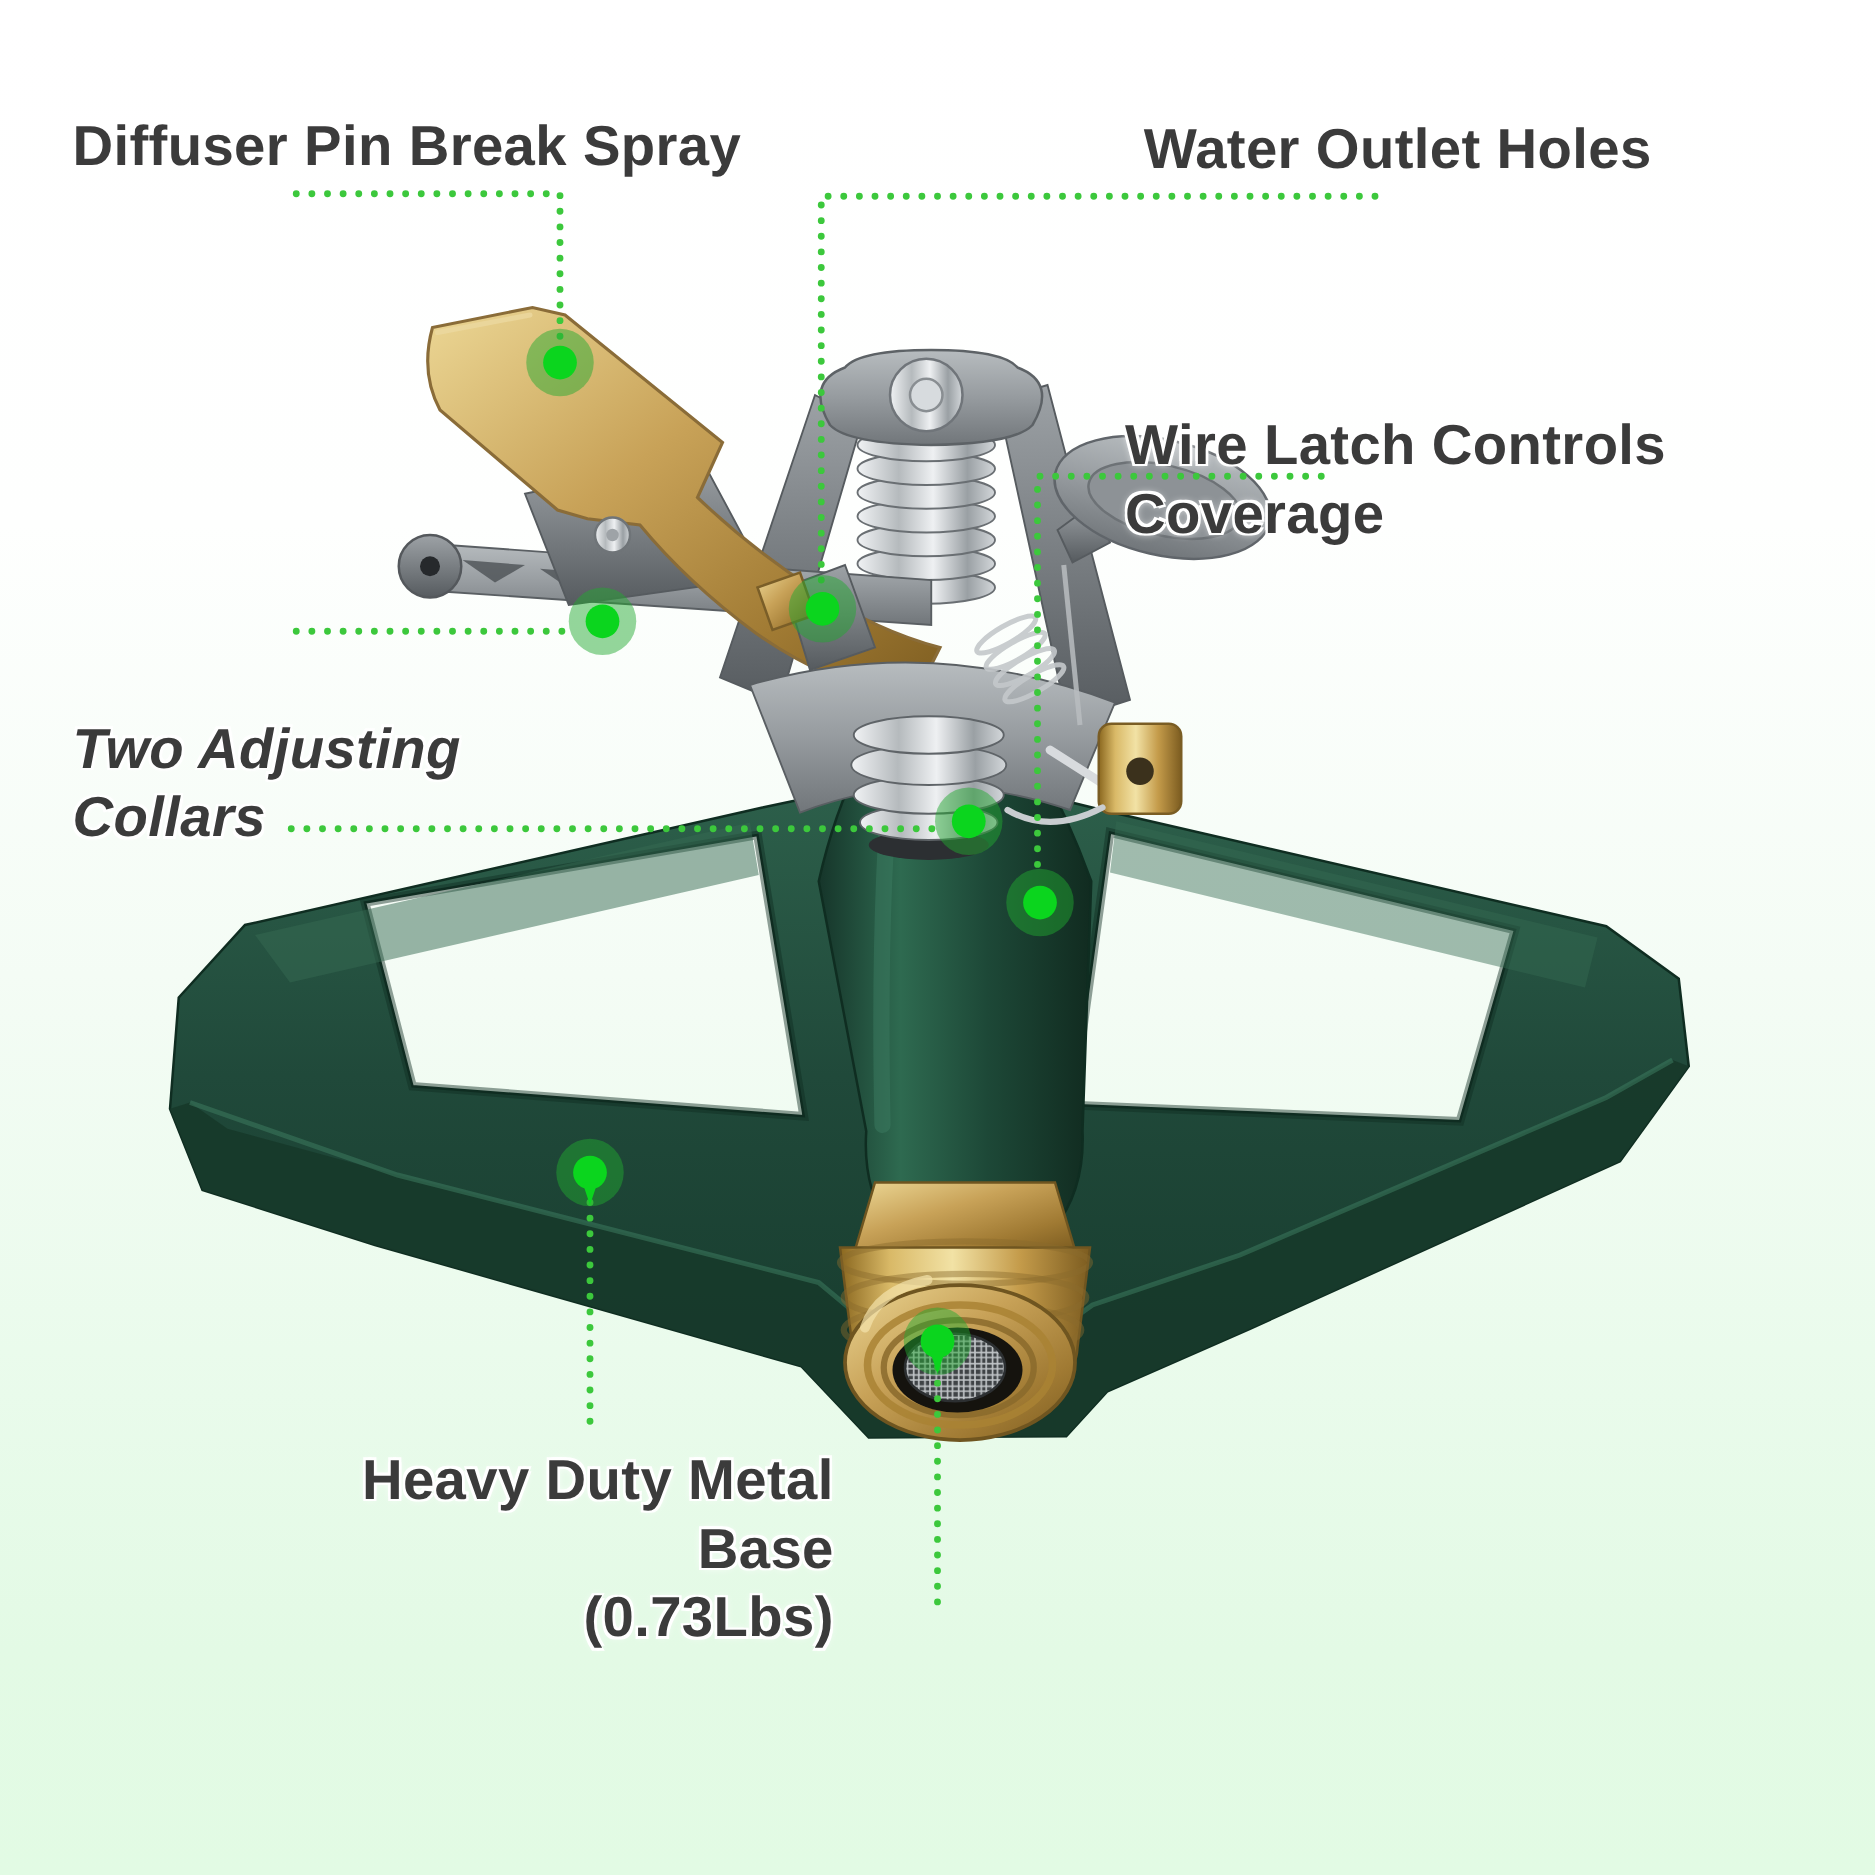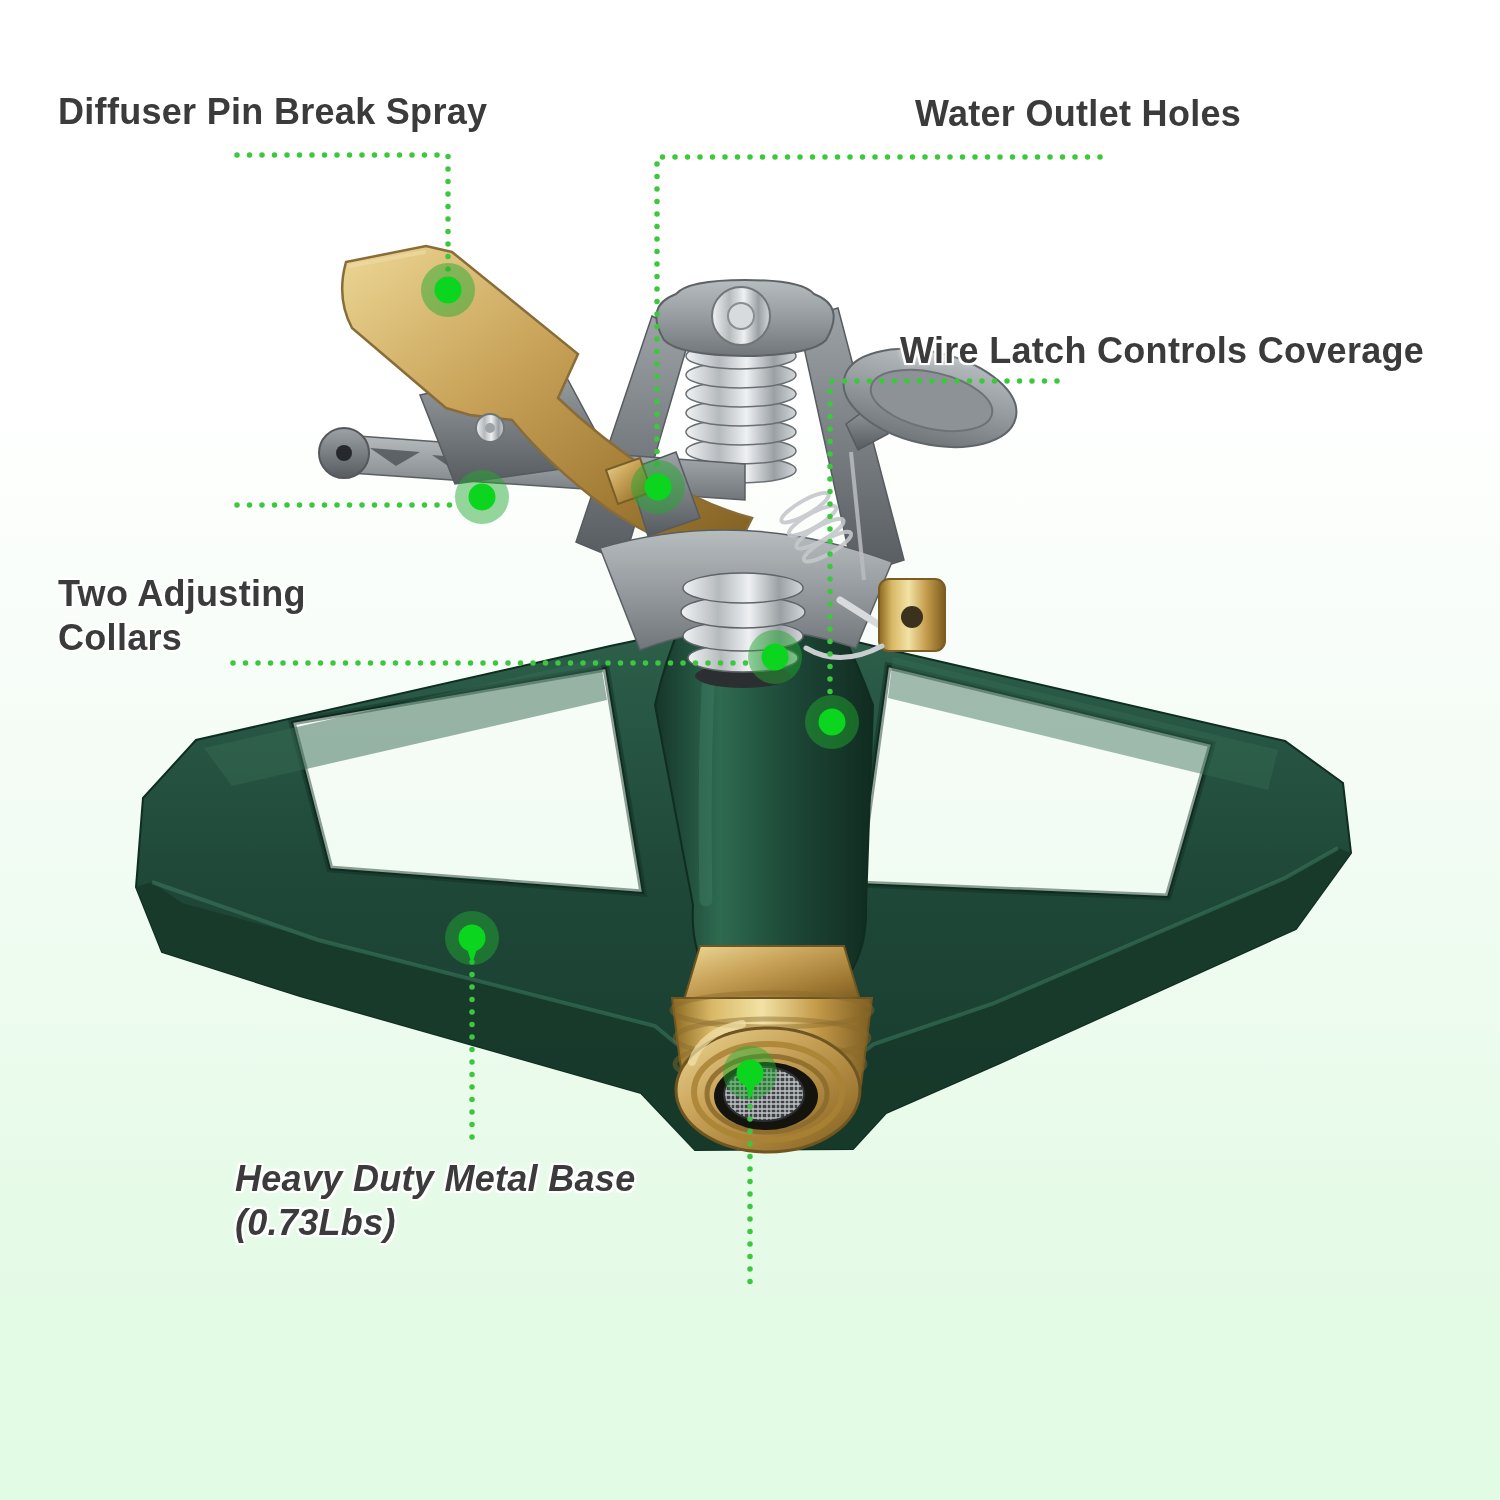--- a/index.html
+++ b/index.html
@@ -4,25 +4,25 @@
 <style>
   html,body{margin:0;padding:0;}
   body{font-family:"Liberation Sans","DejaVu Sans",sans-serif;}
   .stage{
     position:relative;width:1500px;height:1500px;overflow:hidden;
     background:linear-gradient(180deg,#ffffff 0%,#fefffe 28%,#f4fcf5 52%,#eafbec 72%,#e3fae5 88%,#e2fbe4 100%);
   }
   .stage svg{position:absolute;left:0;top:0;}
   .label{
     position:absolute;
-    font-weight:700;font-size:36px;line-height:1.22;
+    font-weight:700;font-size:45px;line-height:1.22;
     color:#3b3b3b;letter-spacing:.3px;white-space:pre-wrap;
     text-shadow:-2px -2px 0 #fff,2px -2px 0 #fff,-2px 2px 0 #fff,2px 2px 0 #fff,0 0 7px #fff;
   }
-  .label.center{text-align:left;font-style:italic;}
+  .label.center{text-align:right;}
 </style>
 </head>
 <body>
 
 <div class="stage">
 
   <svg width="1500" height="1500" viewBox="0 0 1500 1500">
     <defs>
       <linearGradient id="gBase" x1="0" y1="0" x2="0" y2="1">
         <stop offset="0" stop-color="#2d604b"></stop>
@@ -228,19 +228,19 @@
     </g>
   </svg>
 
   <div class="label" style="left:58px;top:90px;">Diffuser Pin Break Spray</div>
 
   <div class="label" style="left:900px;top:329px;">Wire Latch Controls Coverage</div>
 
   <div class="label" style="left:915px;top:92px;">Water Outlet Holes</div>
 
 
-  <div class="label" style="left:58px;top:572px;">Two Adjusting
+  <div class="label" style="left:58px;top:572px;font-style:italic;">Two Adjusting
 Collars</div>
 
   <div class="label center" style="left:235px;top:1157px;width:432px;">Heavy Duty Metal Base
 (0.73Lbs)</div>
 
 </div>
 
 </body></html>

